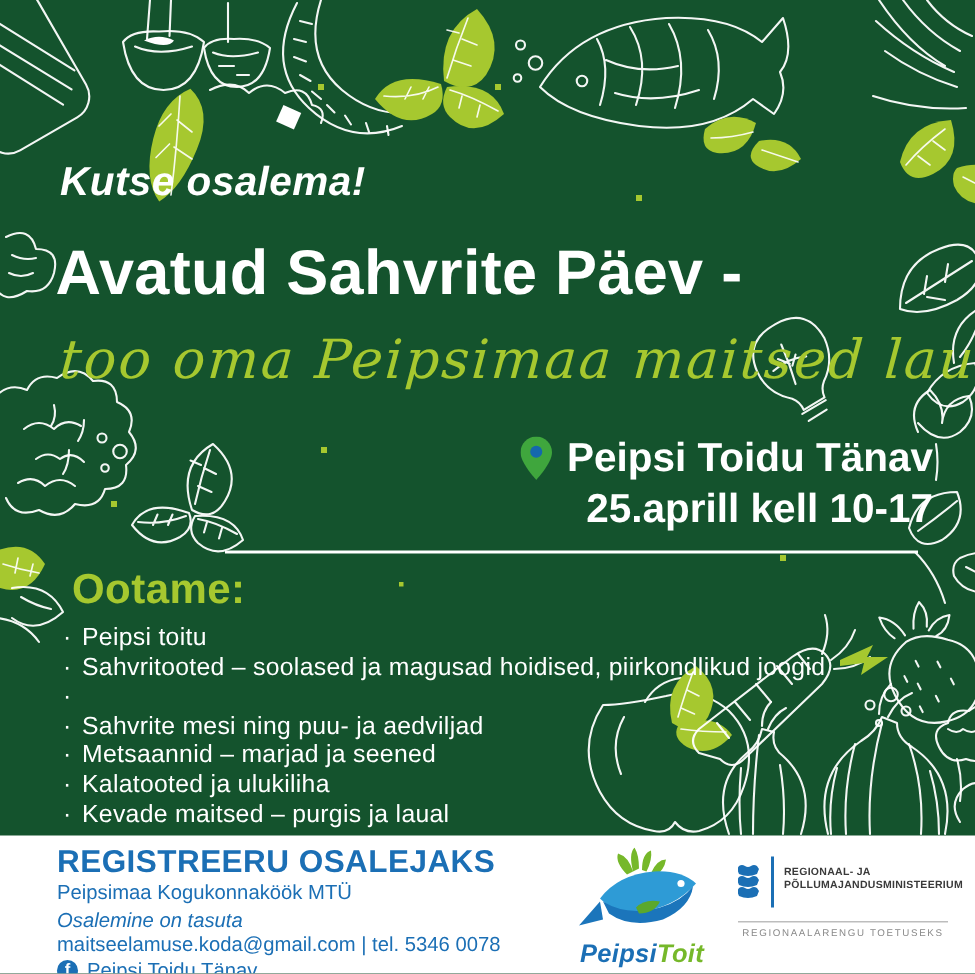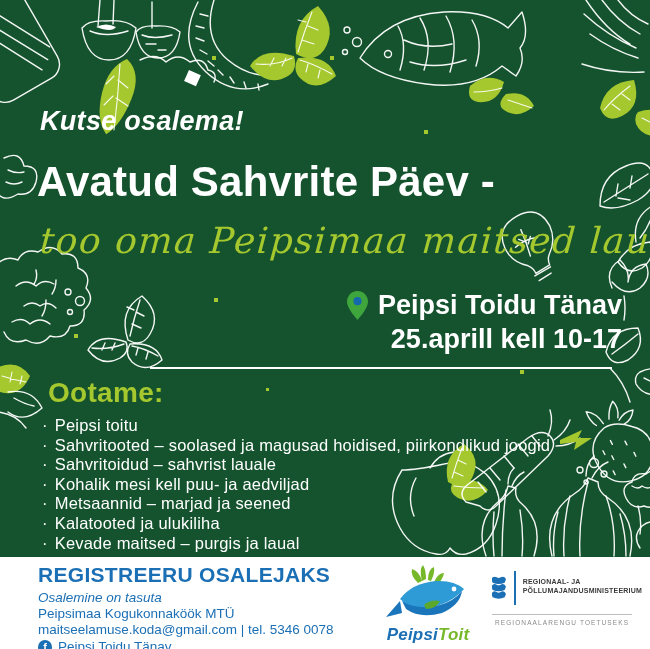--- a/index.html
+++ b/index.html
@@ -298,46 +298,45 @@
       <li>
         <span class="bullet">·</span>
         <span>Peipsi toitu</span>
       </li>
       <li>
         <span class="bullet">·</span>
         <span>Sahvritooted – soolased ja magusad hoidised, piirkondlikud joogid</span>
       </li>
       <li>
         <span class="bullet">·</span>
-        <span>Sahvritoidud – sahvrist lauale</span>
-      </li>
-      <li>
-        <span class="bullet">·</span>
-        <span>Kohalik mesi kell puu- ja aedviljad</span>
+      </li>
+      <li>
+        <span class="bullet">·</span>
+        <span>Sahvrite mesi ning puu- ja aedviljad</span>
       </li>
       <li>
         <span class="bullet">·</span>
         <span>Metsaannid – marjad ja seened</span>
       </li>
       <li>
         <span class="bullet">·</span>
         <span>Kalatooted ja ulukiliha</span>
       </li>
       <li>
         <span class="bullet">·</span>
         <span>Kevade maitsed – purgis ja laual</span>
       </li>
     </ul>
   </div>
 
   <div class="footer">
     <div class="footer-left">
       <div class="reg-heading">REGISTREERU OSALEJAKS</div>
+      <div class="f-line">Peipsimaa Kogukonnaköök MTÜ</div>
       <div class="f-line f-note">Osalemine on tasuta</div>
-      <div class="f-line">Peipsimaa Kogukonnaköök MTÜ</div>
       <div class="f-line">maitseelamuse.koda@gmail.com | tel. 5346 0078</div>
       <div class="fb-row">
         <span class="fb-icon">f</span>
         <span class="f-line">Peipsi Toidu Tänav</span>
       </div>
     </div>
 
     <div class="pt-logo">
       <svg width="100" height="58" viewBox="0 0 100 58">
         <path d="M44 16 q-3 -12 1 -16 q3 5 3 14 z M50 15 q0 -11 6 -13 q1 6 -3 14 z M40 18 q-8 -8 -6 -14 q7 2 10 12 z M56 17 q4 -9 10 -9 q-1 7 -8 12 z" fill="#76B82A"></path>

